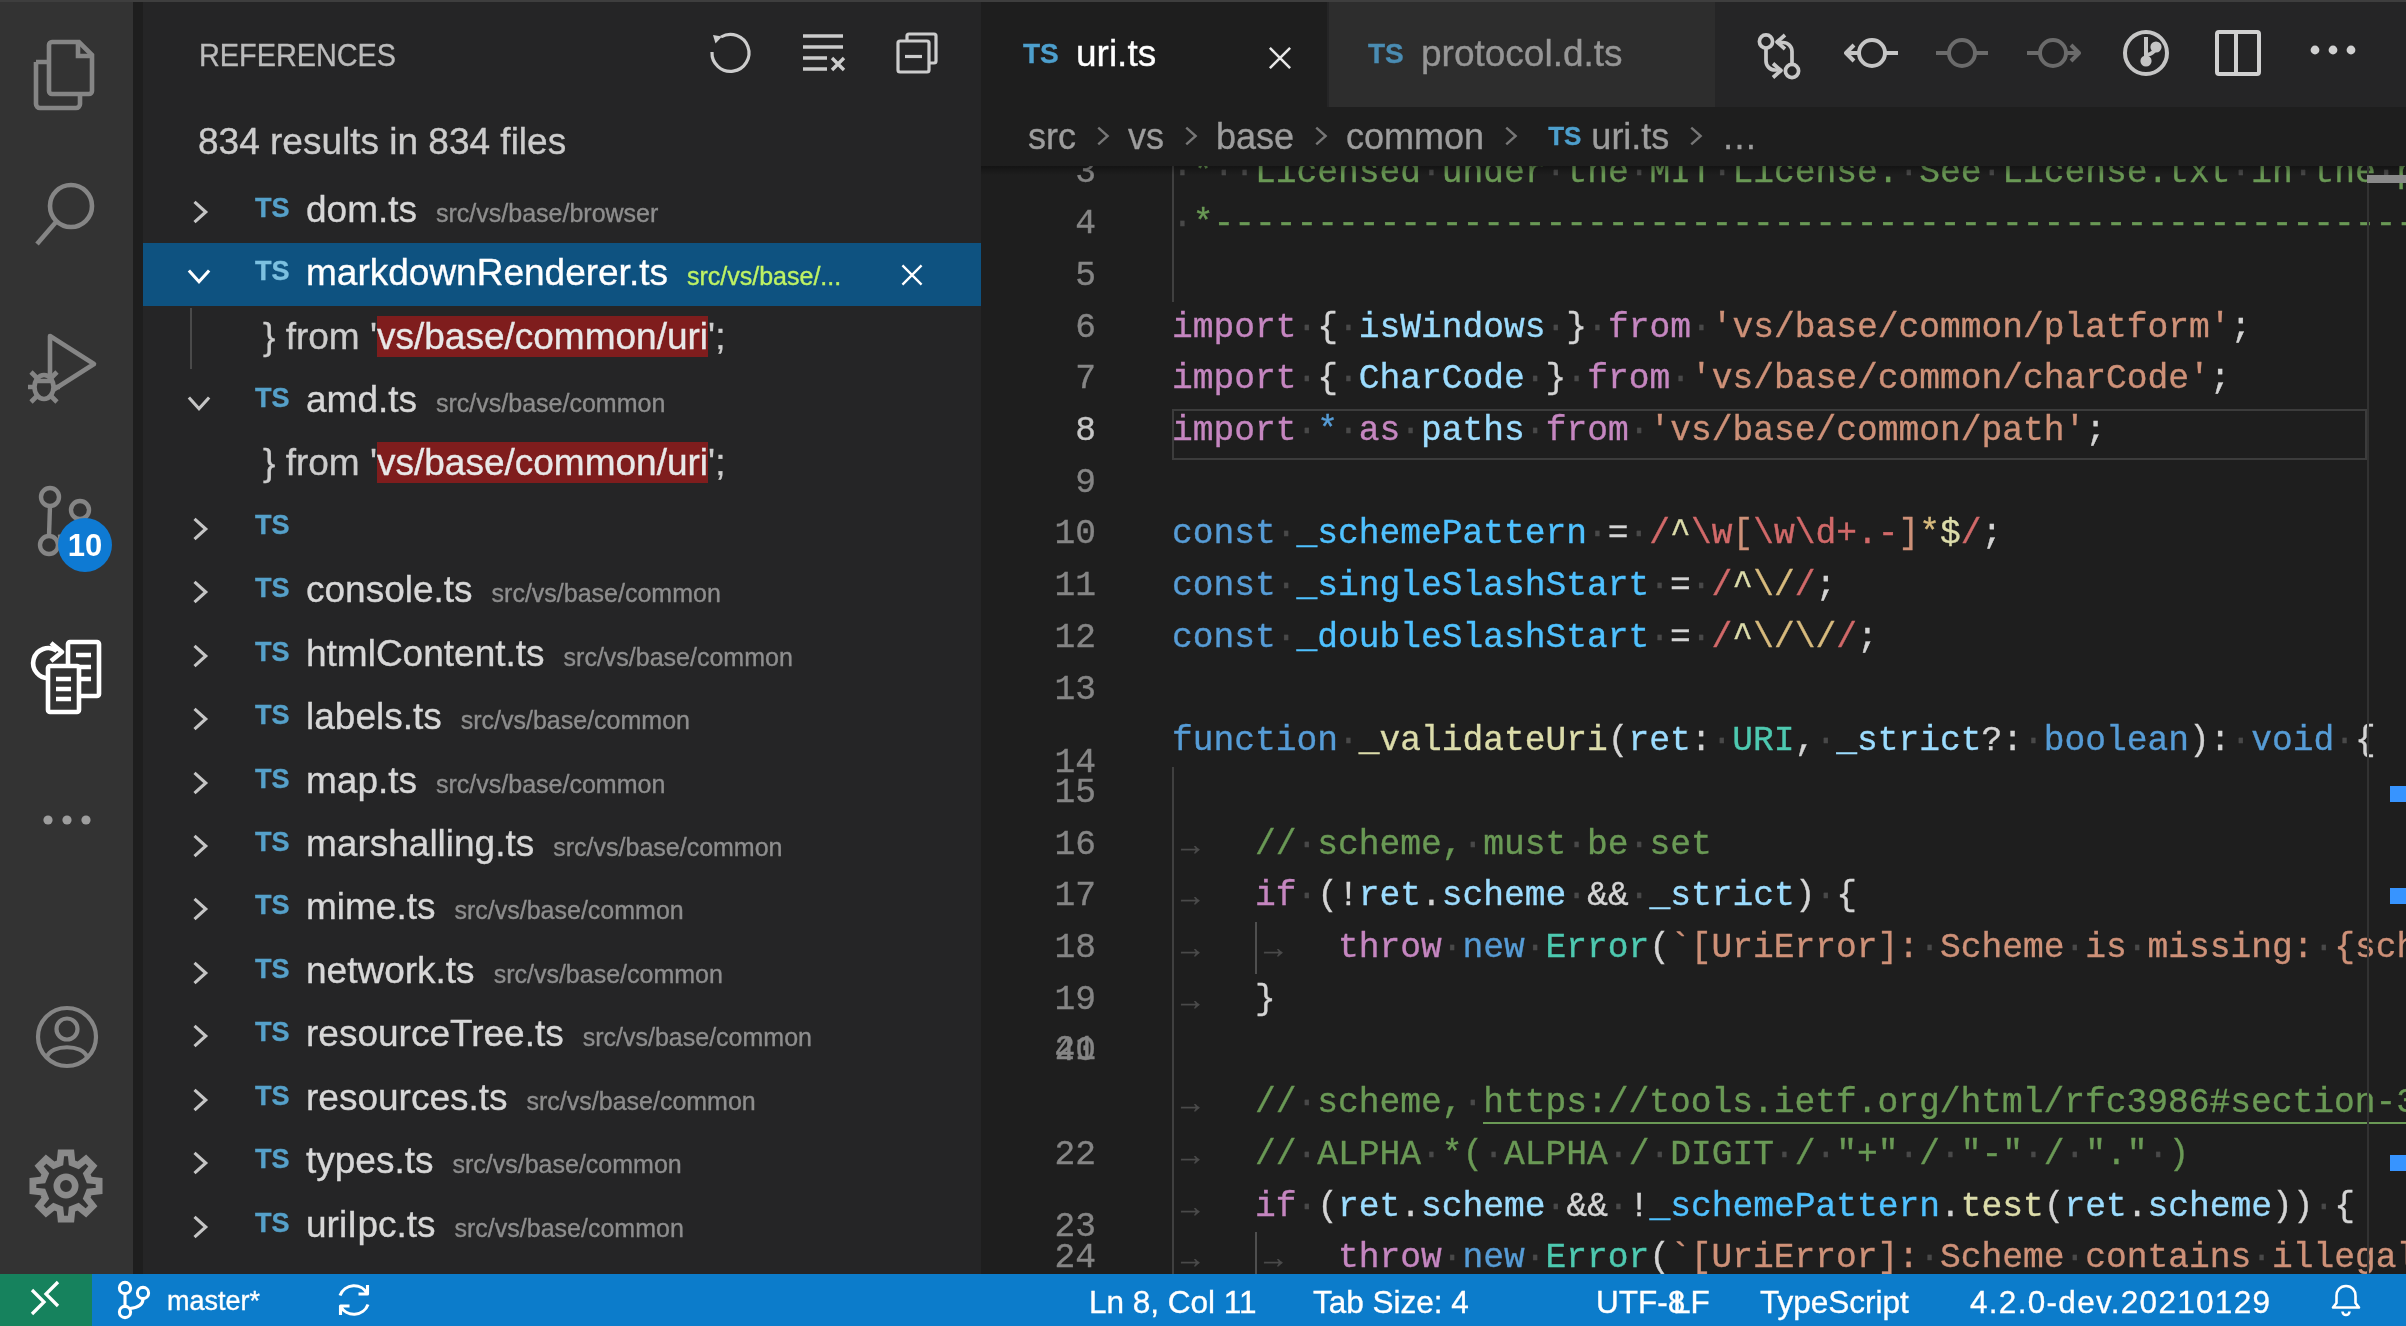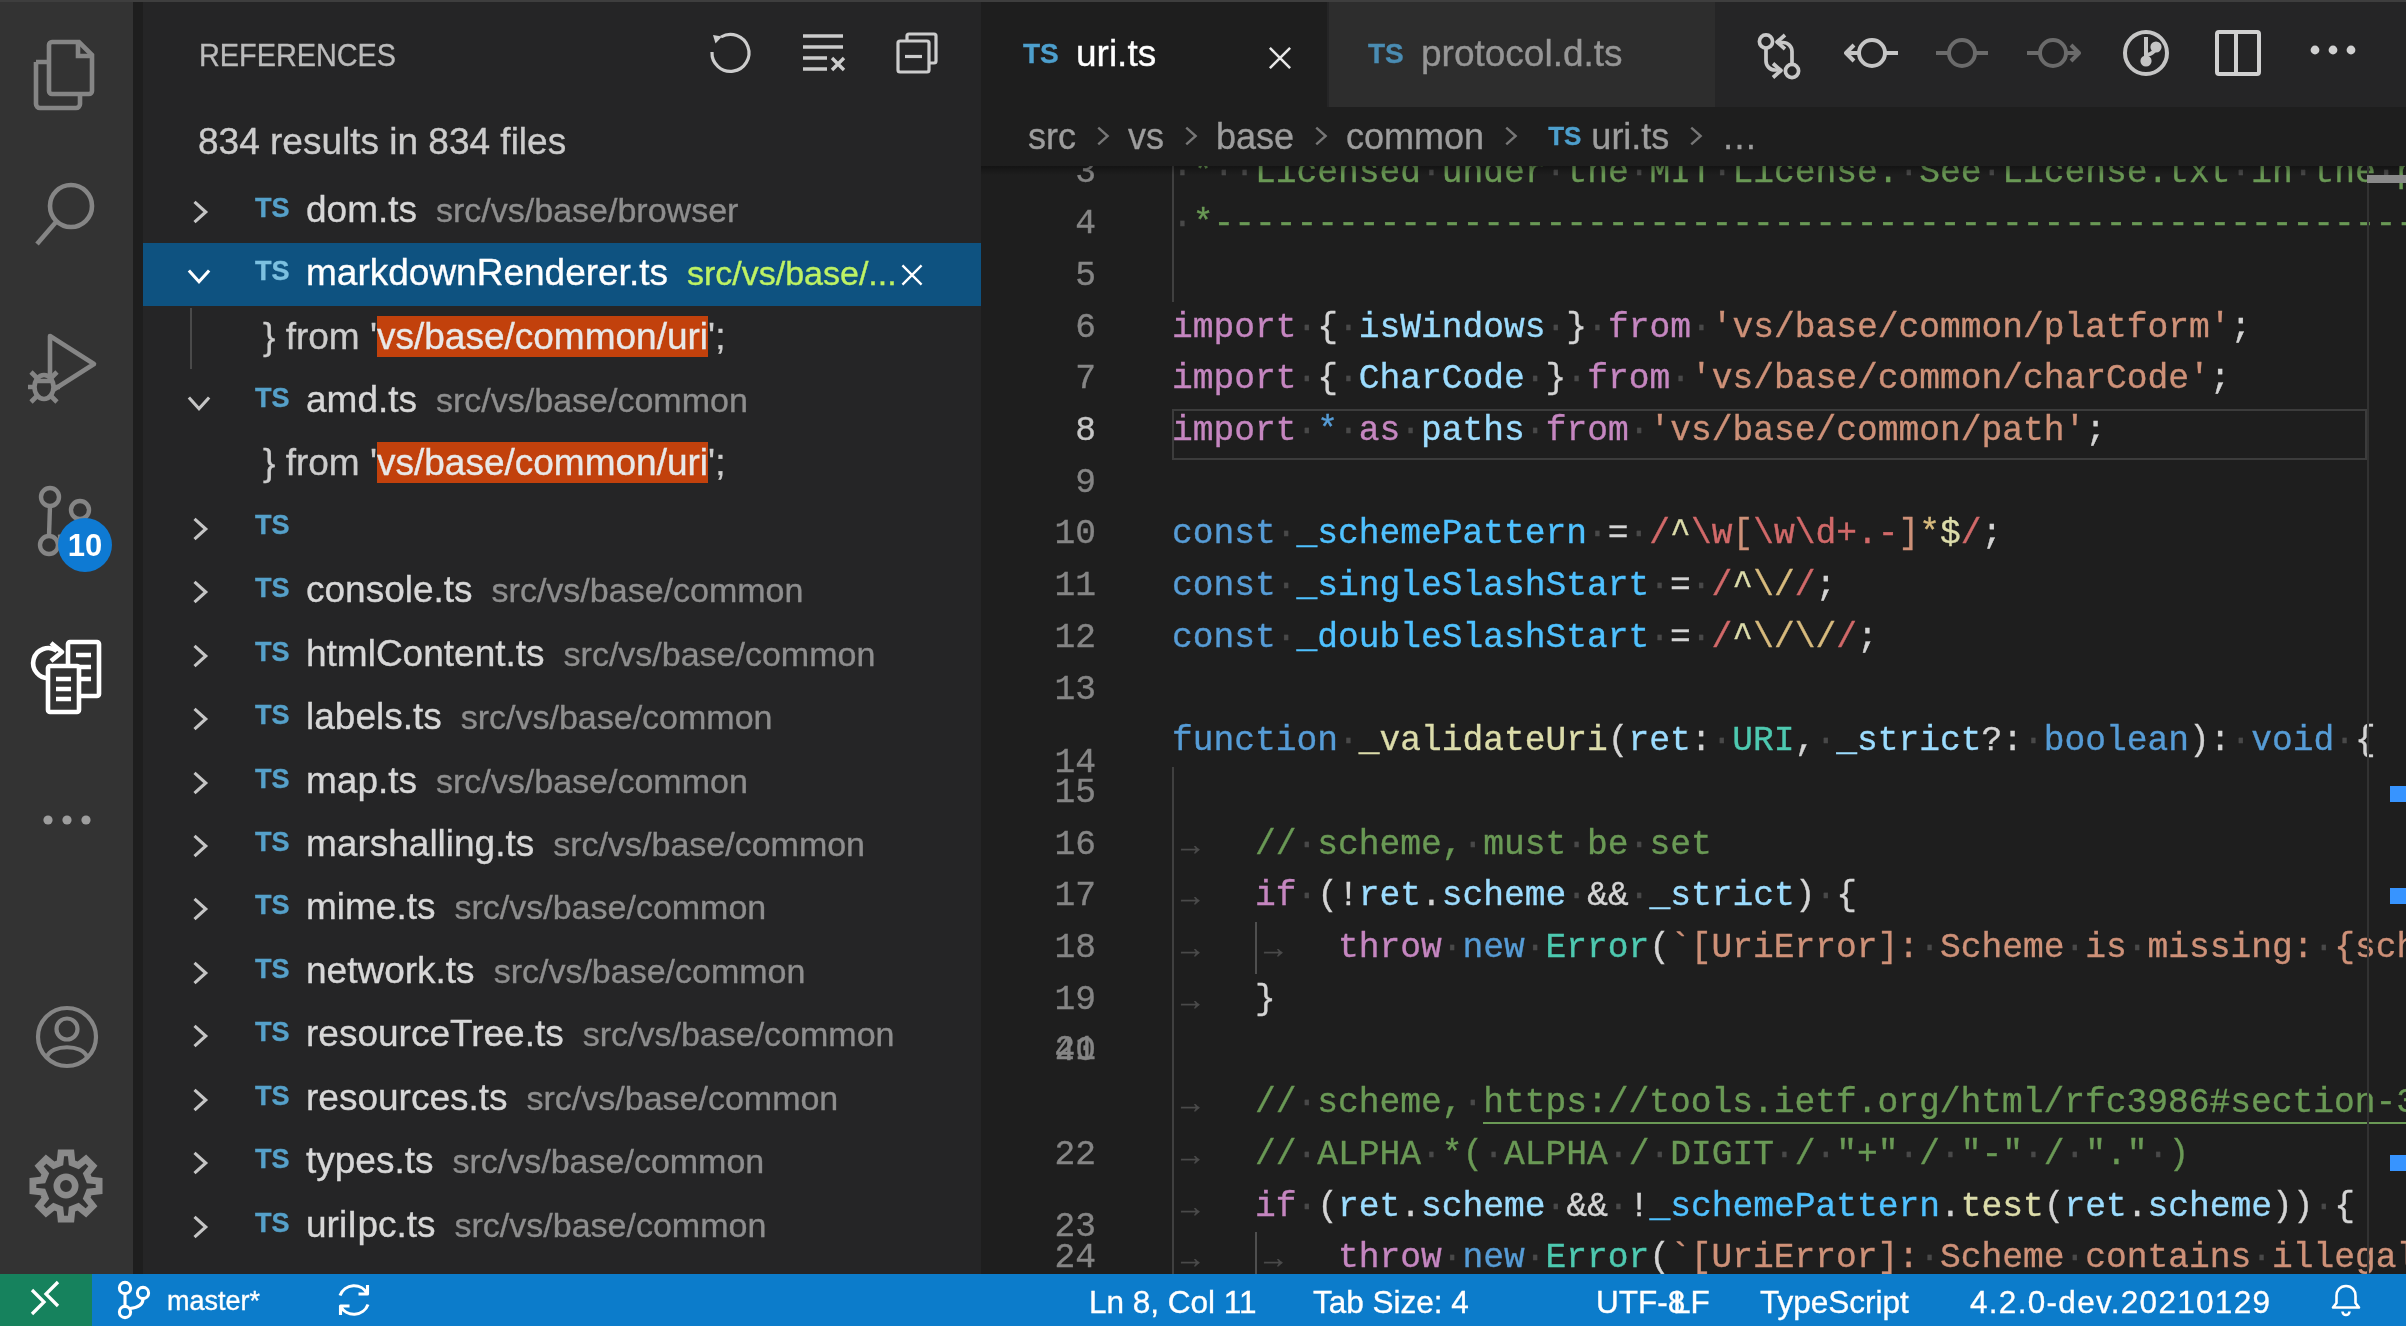--- a/index.html
+++ b/index.html
@@ -9,25 +9,25 @@
 #sbar {position:absolute;left:143px;top:0;width:848px;height:1274px;background:#252526;overflow:hidden}
 #sbtitle {position:absolute;left:56px;top:38px;font-size:31px;letter-spacing:0;color:#bbbbbb;transform:scaleX(0.93);transform-origin:0 0}
 #sbres {position:absolute;left:55px;top:121px;font-size:37px;color:#cccccc}
 .trow {position:absolute;left:0;width:848px;height:63.4px;font-size:37px;color:#d7d7d7}
 .trow.tsel {background:#0e5280;color:#ffffff}
 .tchv {position:absolute;left:38px;top:14px}
 .chv {width:36px;height:36px}
 .tsico {position:absolute;left:112px;top:13px;font-size:27px;font-weight:bold;color:#55a0c9}
 .tsel .tsico {color:#7cc0e0}
 .fname {position:absolute;left:163px;top:9px;white-space:nowrap}
-.fdesc {font-size:34px;color:#8e8e8e;margin-left:19px}
+.fdesc {font-size:25px;color:#8e8e8e;margin-left:19px}
 .tsel .fdesc {color:#bef264}
 .rclose {position:absolute;left:752px;top:15px}
 .reftxt {position:absolute;left:120px;top:9px;white-space:pre;color:#cccccc}
-.hl {background:#c2410c;color:#e8e8e8}
+.hl {background:#7f1d1d;color:#e8e8e8}
 #refguide {position:absolute;left:47px;width:2px;background:#4a4a4a}
 #ed {position:absolute;left:981px;top:0;width:1425px;height:1274px;background:#1e1e1e;overflow:hidden}
 #tabbar {position:absolute;left:0;top:0;width:1425px;height:107px;background:#252526}
 .tab {position:absolute;top:0;height:107px}
 #tab1 {left:0;width:346px;background:#1e1e1e}
 #tab2 {left:348px;width:386px;background:#2d2d2d}
 .tabts {position:absolute;top:38px;font-size:28px;font-weight:bold;color:#4d9fcd}
 .tabname {position:absolute;top:33px;font-size:37px;white-space:nowrap}
 #tab1 .tabname {color:#ffffff}
 #tab2 .tabname {color:#969696}

